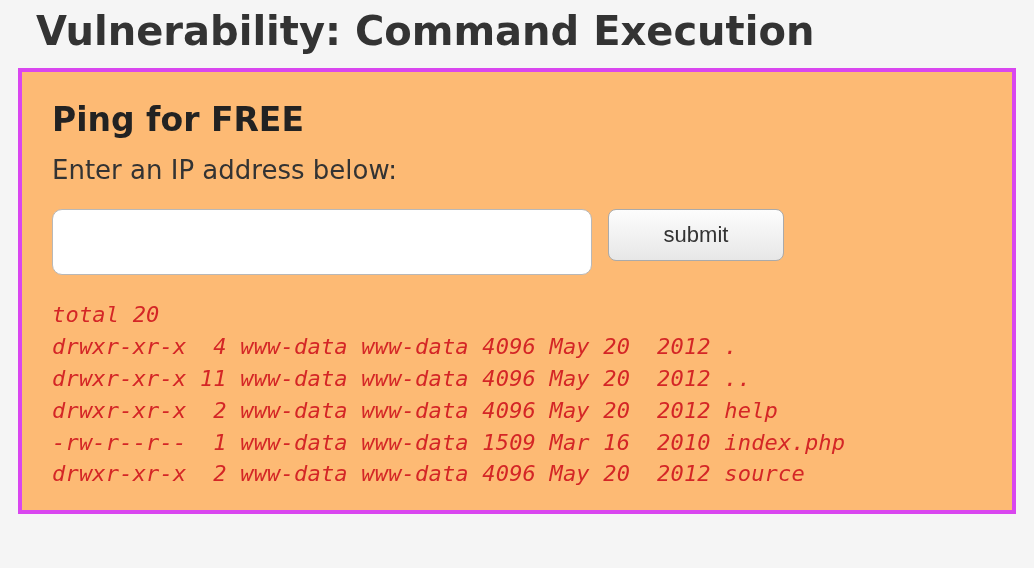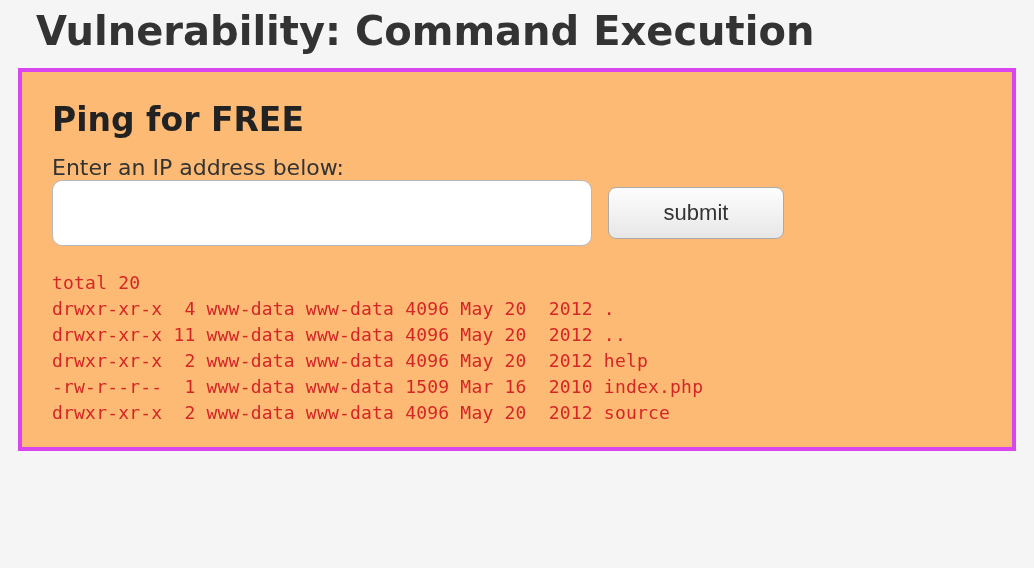--- a/index.html
+++ b/index.html
@@ -26,26 +26,26 @@
       padding: 28px 30px 20px 30px;
       background: #fdba74;
     }
     .section-title {
       font-size: 33px;
       font-weight: bold;
       color: #222;
       margin-bottom: 16px;
     }
     .instructions {
-      font-size: 22px;
+      font-size: 26px;
       color: #333;
+      margin-bottom: 24px;
     }
     .form-row {
       display: flex;
-      align-items: center;
       gap: 16px;
       margin-bottom: 24px;
     }
     .ip-input {
       flex: 0 0 auto;
       width: 540px;
       height: 66px;
       border: 1px solid #b8b8b8;
       border-radius: 10px;
       font-size: 20px;
@@ -57,25 +57,26 @@
       height: 52px;
       border: 1px solid #aaa;
       border-radius: 8px;
       background: linear-gradient(to bottom, #fdfdfd, #e7e7e7);
       font-size: 22px;
       color: #333;
       cursor: pointer;
     }
     .output {
       font-family: "DejaVu Sans Mono", "Liberation Mono", monospace;
-      font-size: 18px;
+      font-size: 22px;
       line-height: 1.45;
       color: #d42626;
       white-space: pre;
       letter-spacing: 0.2px;
+      font-style: italic;
     }
   </style>
 </head>
 <body>
 
 <h1 class="page-title">Vulnerability: Command Execution</h1>
 
 <div class="content-box">
 
   <h2 class="section-title">Ping for FREE</h2>

